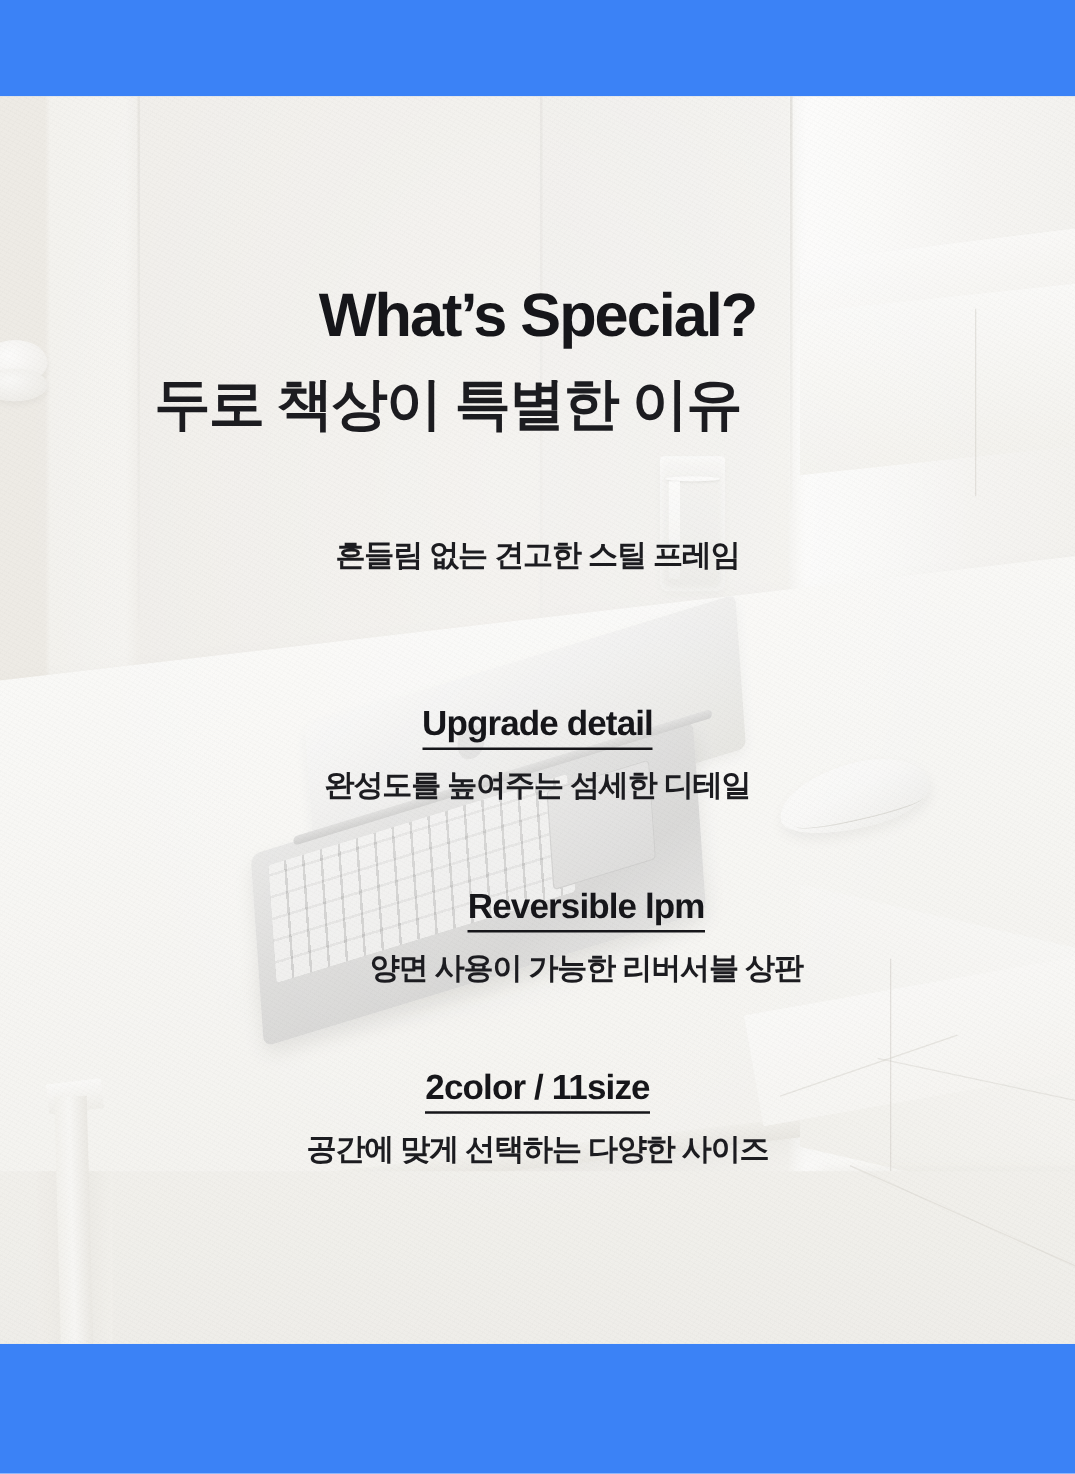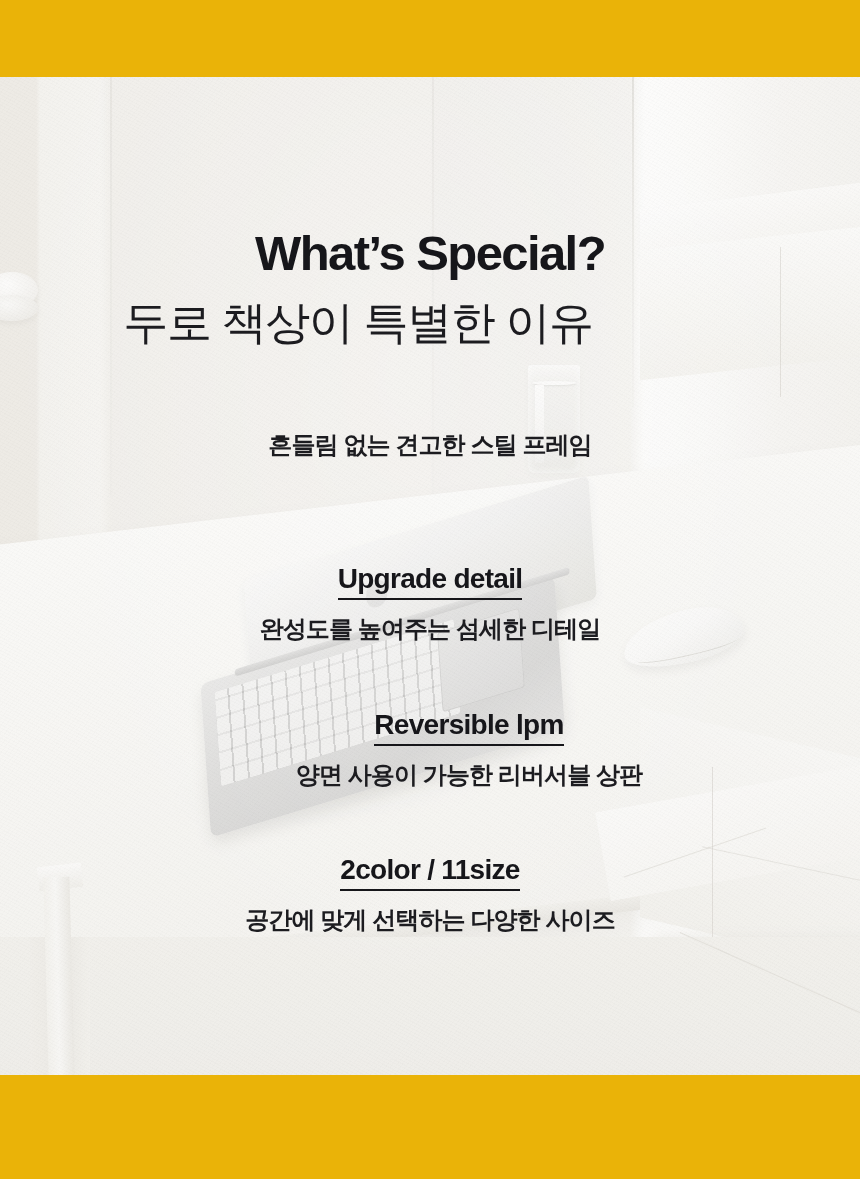--- a/index.html
+++ b/index.html
@@ -10,21 +10,21 @@
   }
   body {
     font-family: "Liberation Sans", "DejaVu Sans", sans-serif;
   }
 
   #page {
     position: relative;
     width: 860px;
     height: 1179px;
     margin: 0 auto;
-    background: #eab308;
+    background: #3b82f6;
     overflow: hidden;
   }
 
   
   .photo {
     position: absolute;
     left: 0;
     top: 77px;
     width: 860px;
     height: 998px;
@@ -359,21 +359,21 @@
     letter-spacing: -1.6px;
     color: #16161a;
     line-height: 1.12;
   }
 
   .subhead {
     position: absolute;
     left: 0; top: 296px;
     width: 716px;
     font-size: 45px;
-    font-weight: 400;
+    font-weight: 700;
     letter-spacing: -1.4px;
     color: #1c1c20;
     line-height: 1.18;
     text-align: center;
   }
 
   .feature {
     position: absolute;
     left: 0;
     width: 860px;

